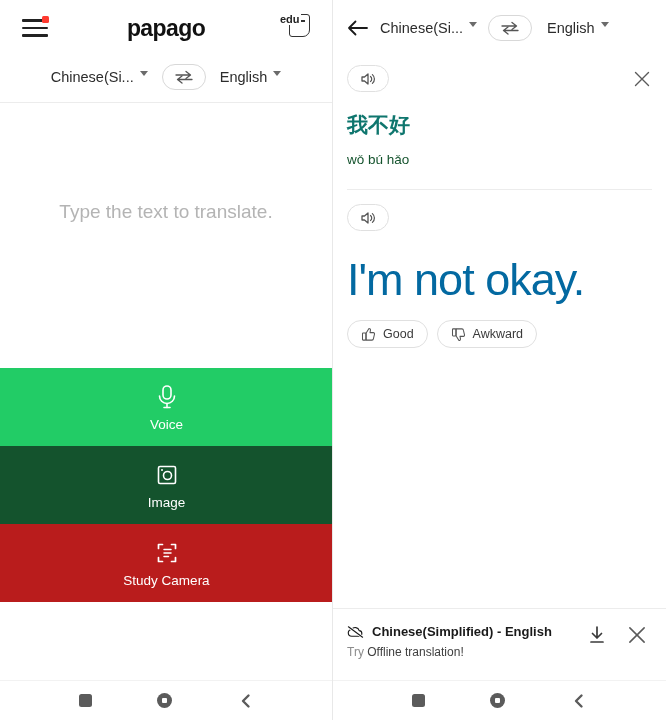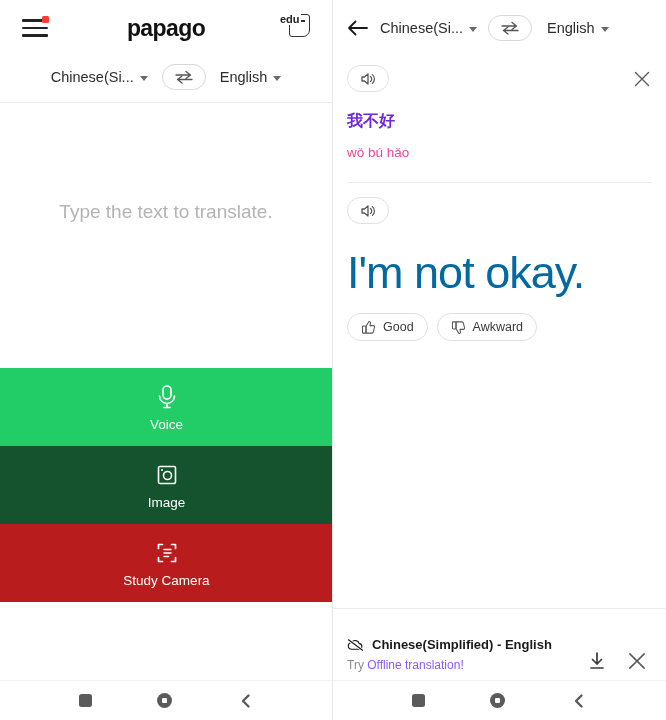--- a/index.html
+++ b/index.html
@@ -51,21 +51,21 @@
     position: relative; z-index: 2; font-size: 11px; font-weight: bold;
     color: #222; background: #fff; padding-right: 1px; line-height: 1;
     margin-bottom: 17px;
   }
 
   .lang-bar {
     display: flex; align-items: center; justify-content: center;
     gap: 14px; height: 46px; padding-bottom: 4px;
   }
   .lang-chip {
-    display: flex; align-items: center; gap: 6px; font-size: 14.5px;
+    display: flex; align-items: flex-start; gap: 6px; font-size: 14.5px;
     color: #2c2c2c; cursor: pointer; white-space: nowrap;
   }
   .chev {
     width: 0; height: 0; border-left: 4px solid transparent;
     border-right: 4px solid transparent; border-top: 5px solid #6b6b6b;
     margin-top: 2px;
   }
   .swap-btn {
     width: 44px; height: 26px; border: 1.2px solid #d8d8d8; border-radius: 13px;
     display: flex; align-items: center; justify-content: center; cursor: pointer;
@@ -95,47 +95,47 @@
   .back-arrow { width: 22px; height: 18px; cursor: pointer; flex: none; }
 
   .rp-section { padding: 0 14px; }
   .snd-row { display: flex; align-items: center; justify-content: space-between; padding-top: 9px; }
   .snd-btn {
     width: 42px; height: 27px; border: 1.2px solid #e0e0e0; border-radius: 14px;
     display: flex; align-items: center; justify-content: center; cursor: pointer;
     background: #fff;
   }
   .x-btn { width: 20px; height: 20px; cursor: pointer; }
-  .src-text { font-size: 16px; color: #6d28d9; font-weight: bold; margin-top: 19px; }
-  .pinyin { font-size: 13.5px; color: #ec4899; margin-top: 13px; }
+  .src-text { font-size: 21px; color: #0f766e; font-weight: bold; margin-top: 19px; }
+  .pinyin { font-size: 13.5px; color: #14532d; margin-top: 13px; }
   .rp-divider { height: 1px; background: #ececec; margin-top: 22px; }
 
   .result-text {
     font-size: 45px; line-height: 1.18; color: #0369a1;
     margin-top: 22px; letter-spacing: -1px; word-break: break-word;
   }
   .feedback { display: flex; gap: 9px; margin-top: 14px; }
   .fb-btn {
     display: flex; align-items: center; gap: 7px; height: 28px;
     padding: 0 13px; border: 1.2px solid #e0e0e0; border-radius: 14px;
     font-size: 12.5px; color: #3a3a3a; cursor: pointer; background: #fff;
   }
 
   .offline-bar {
     position: absolute; left: 0; bottom: 40px; width: 333px; height: 72px;
-    border-top: 1px solid #ececec; display: flex; align-items: flex-end;
-    padding: 8px 14px; gap: 10px;
+    border-top: 1px solid #ececec; display: flex; align-items: flex-start;
+    padding: 15px 14px; gap: 10px;
   }
   .offline-texts { flex: 1; }
   .offline-title {
     display: flex; align-items: center; gap: 8px;
     font-size: 13px; color: #1a1a1a; font-weight: bold;
   }
   .offline-sub { font-size: 12px; color: #8c8c8c; margin-top: 6px; }
-  .offline-link { color: #8b5cf6; }
+  .offline-link { color: #404040; }
   .offline-actions { display: flex; align-items: center; gap: 18px; padding-right: 4px; }
   .oa-btn { width: 22px; height: 22px; cursor: pointer; }
 
   
   .navbar {
     position: absolute; left: 0; bottom: 0; width: 333px; height: 40px;
     background: #fff; display: flex; align-items: center;
     justify-content: space-around; padding: 0 46px; border-top: 1px solid #f2f2f2;
   }
   .nav-recents { width: 13px; height: 13px; background: #5b5b5b; border-radius: 2.5px; cursor: pointer; }

